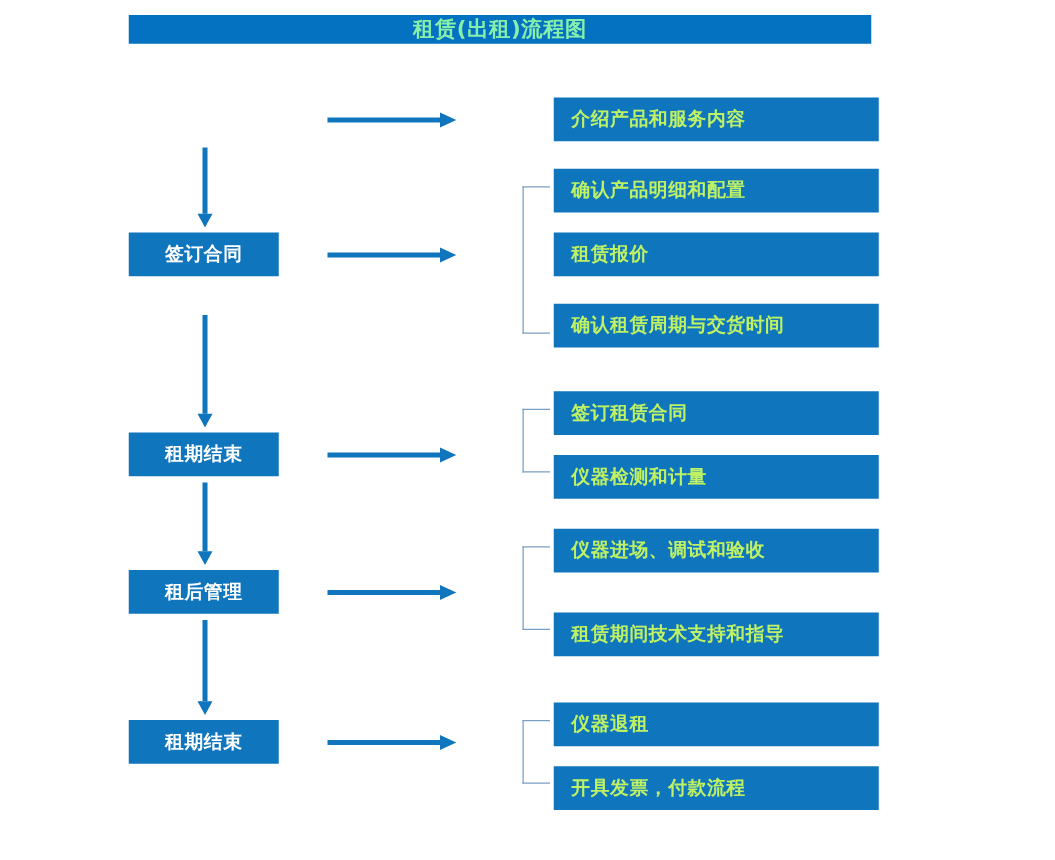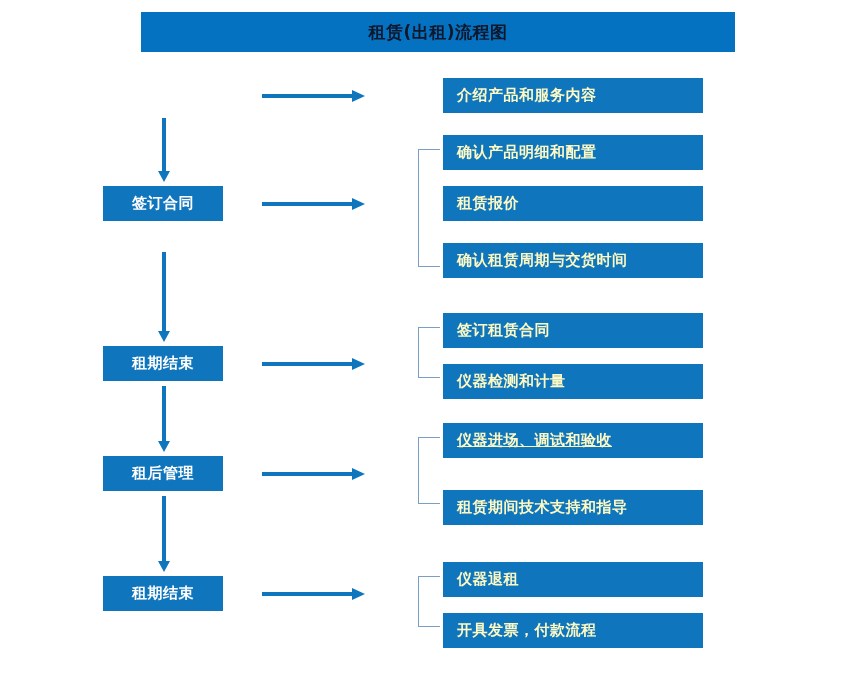--- a/index.html
+++ b/index.html
@@ -15,30 +15,29 @@
     width: 844px;
     height: 688px;
     background: #ffffff;
     overflow: hidden;
   }
   .title-bar {
     position: absolute;
     left: 103px;
     top: 12px;
     width: 594px;
-    height: 40px;
+    height: 23px;
     background: #0571c1;
-    color: #0f172a;
+    color: #86efac;
     font-size: 17px;
     font-weight: bold;
     display: flex;
     align-items: center;
     justify-content: center;
     letter-spacing: 0.5px;
-    margin-left: 38px;
   }
   .stage-box {
     position: absolute;
     left: 103px;
     width: 120px;
     height: 35px;
     background: #0f75bd;
     color: #ffffff;
     font-size: 15px;
     font-weight: bold;
@@ -46,21 +45,21 @@
     align-items: center;
     justify-content: center;
     letter-spacing: 0.5px;
   }
   .detail-box {
     position: absolute;
     left: 443px;
     width: 260px;
     height: 35px;
     background: #0f75bd;
-    color: #fef9c3;
+    color: #bef264;
     font-size: 15px;
     font-weight: bold;
     display: flex;
     align-items: center;
     padding-left: 14px;
     box-sizing: border-box;
     letter-spacing: 0.5px;
   }
   
   .h-arrow {
@@ -175,18 +174,18 @@
   <div class="bracket" style="top:327px; height:51px;"></div>
   <div class="bracket" style="top:437px; height:67px;"></div>
   <div class="bracket" style="top:576px; height:51px;"></div>
 
   <div class="detail-box" style="top:78px;">介绍产品和服务内容</div>
   <div class="detail-box" style="top:135px;">确认产品明细和配置</div>
   <div class="detail-box" style="top:186px;">租赁报价</div>
   <div class="detail-box" style="top:243px;">确认租赁周期与交货时间</div>
   <div class="detail-box" style="top:313px;">签订租赁合同</div>
   <div class="detail-box" style="top:364px;">仪器检测和计量</div>
-  <div class="detail-box" style="top:423px;text-decoration:underline;">仪器进场、调试和验收</div>
+  <div class="detail-box" style="top:423px;">仪器进场、调试和验收</div>
   <div class="detail-box" style="top:490px;">租赁期间技术支持和指导</div>
   <div class="detail-box" style="top:562px;">仪器退租</div>
   <div class="detail-box" style="top:613px;">开具发票，付款流程</div>
 
 </div>
 
 </body></html>

